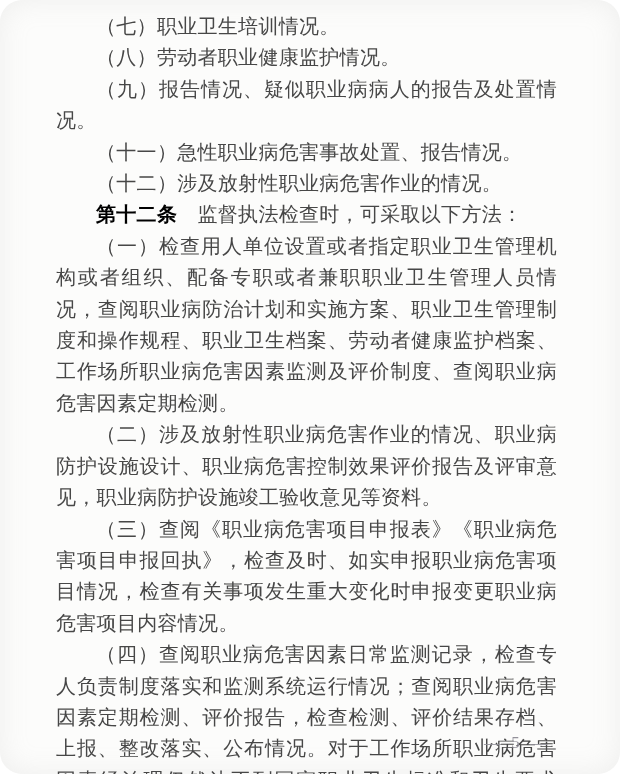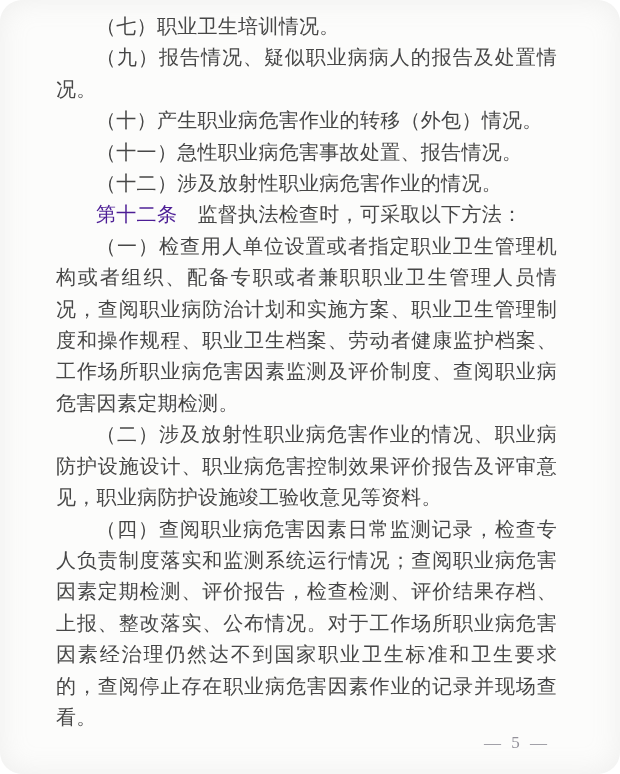--- a/index.html
+++ b/index.html
@@ -27,44 +27,45 @@
     color: #474747;
     text-align: justify;
     text-justify: inter-character;
     letter-spacing: 0.3px;
   }
   .para {
     margin: 0;
     text-indent: 2em;
   }
   .article-number {
-    font-weight: normal;
-    color: #4c1d95;
+    font-weight: bold;
+    color: #000000;
   }
   .page-footer {
     position: absolute;
     top: 732px;
     left: 452px;
     width: 130px;
     text-align: center;
     font-size: 17px;
     line-height: 22px;
     letter-spacing: 3px;
     color: #93919a;
   }
 </style>
 </head>
 <body>
 
 <div class="page">
   <div class="text-block">
     <p class="para">（七）职业卫生培训情况。</p>
+    <p class="para">（八）劳动者职业健康监护情况。</p>
     <p class="para">（九）报告情况、疑似职业病病人的报告及处置情况。</p>
-    <p class="para">（十）产生职业病危害作业的转移（外包）情况。</p>
     <p class="para">（十一）急性职业病危害事故处置、报告情况。</p>
     <p class="para">（十二）涉及放射性职业病危害作业的情况。</p>
     <p class="para"><span class="article-number">第十二条</span><span>　监督执法检查时，可采取以下方法：</span></p>
     <p class="para">（一）检查用人单位设置或者指定职业卫生管理机构或者组织、配备专职或者兼职职业卫生管理人员情况，查阅职业病防治计划和实施方案、职业卫生管理制度和操作规程、职业卫生档案、劳动者健康监护档案、工作场所职业病危害因素监测及评价制度、查阅职业病危害因素定期检测。</p>
     <p class="para">（二）涉及放射性职业病危害作业的情况、职业病防护设施设计、职业病危害控制效果评价报告及评审意见，职业病防护设施竣工验收意见等资料。</p>
+    <p class="para">（三）查阅《职业病危害项目申报表》《职业病危害项目申报回执》，检查及时、如实申报职业病危害项目情况，检查有关事项发生重大变化时申报变更职业病危害项目内容情况。</p>
     <p class="para">（四）查阅职业病危害因素日常监测记录，检查专人负责制度落实和监测系统运行情况；查阅职业病危害因素定期检测、评价报告，检查检测、评价结果存档、上报、整改落实、公布情况。对于工作场所职业病危害因素经治理仍然达不到国家职业卫生标准和卫生要求的，查阅停止存在职业病危害因素作业的记录并现场查看。</p>
   </div>
   <div class="page-footer">— 5 —</div>
 </div>
 
 </body></html>

